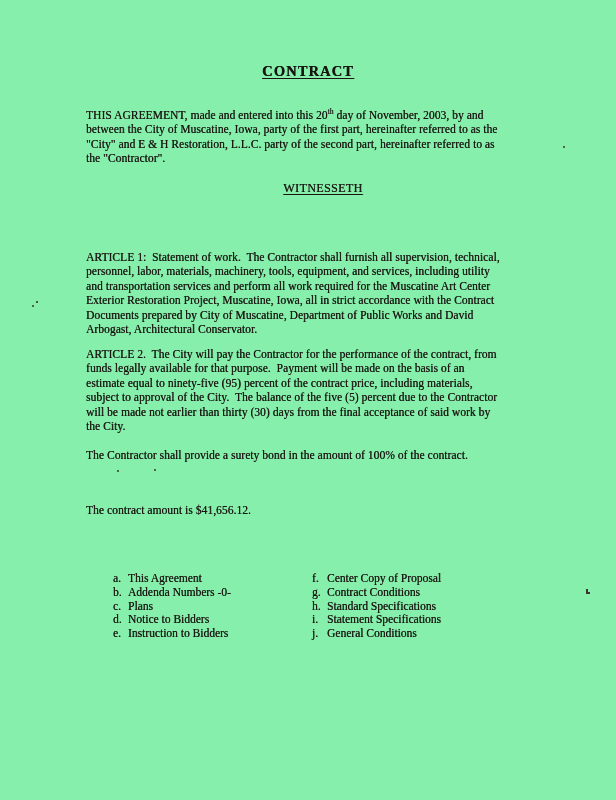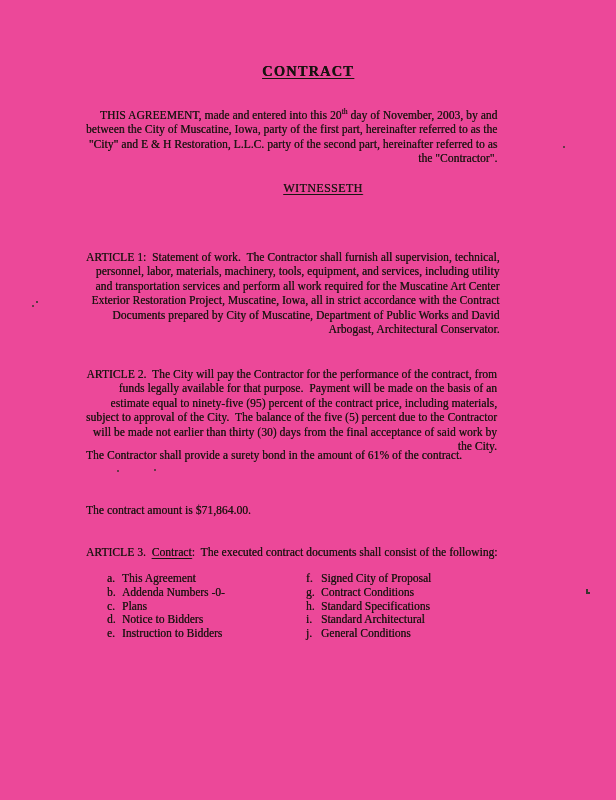--- a/index.html
+++ b/index.html
@@ -8,21 +8,21 @@
     height: 800px;
     position: relative;
     overflow: hidden;
     background: #fefefe;
     font-family: "Liberation Serif", "DejaVu Serif", serif;
     color: #181410;
   }
   .page {
     position: absolute;
     inset: 0;
-    background: #ec4899;
+    background: #86efac;
   }
   .doc-title {
     position: absolute;
     top: 63px;
     left: 0;
     width: 616px;
     margin: 0;
     text-align: center;
     font-size: 14.5px;
     font-weight: bold;
@@ -47,35 +47,34 @@
   }
   .para {
     position: absolute;
     left: 86px;
     margin: 0;
     font-size: 11.5px;
     line-height: 14.4px;
     white-space: pre;
     letter-spacing: 0.05px;
     text-shadow: 0.3px 0 0 rgba(20,15,10,0.75);
-    text-align: right;
   }
   .para sup {
     font-size: 7.5px;
     line-height: 0;
     vertical-align: super;
   }
   .u { text-decoration: underline; text-underline-offset: 1.5px; }
   .doclist {
     position: absolute;
     font-size: 11.5px;
     line-height: 13.8px;
     text-shadow: 0.3px 0 0 rgba(20,15,10,0.75);
   }
-  .doclist .row { white-space: pre; }
+  .doclist .row { white-space: pre; margin-left: 6px; }
   .doclist .letter { display: inline-block; width: 15px; }
   .speck {
     position: absolute;
     background: #3a352f;
     border-radius: 50%;
   }
 </style>
 </head>
 <body>
 
@@ -91,47 +90,46 @@
   <h2 class="doc-subtitle">WITNESSETH</h2>
 
 
   <p class="para" style="top:250px">ARTICLE 1:  Statement of work.  The Contractor shall furnish all supervision, technical,
 personnel, labor, materials, machinery, tools, equipment, and services, including utility
 and transportation services and perform all work required for the Muscatine Art Center
 Exterior Restoration Project, Muscatine, Iowa, all in strict accordance with the Contract
 Documents prepared by City of Muscatine, Department of Public Works and David
 Arbogast, Architectural Conservator.</p>
 
-  <p class="para" style="top:367px">ARTICLE 2.  The City will pay the Contractor for the performance of the contract, from
+  <p class="para" style="top:347px">ARTICLE 2.  The City will pay the Contractor for the performance of the contract, from
 funds legally available for that purpose.  Payment will be made on the basis of an
 estimate equal to ninety-five (95) percent of the contract price, including materials,
 subject to approval of the City.  The balance of the five (5) percent due to the Contractor
 will be made not earlier than thirty (30) days from the final acceptance of said work by
 the City.</p>
 
-  <p class="para" style="top:448px">The Contractor shall provide a surety bond in the amount of 61% of the contract.</p>
+  <p class="para" style="top:448px">The Contractor shall provide a surety bond in the amount of 100% of the contract.</p>
 
 
-  <p class="para" style="top:503px">The contract amount is $71,864.00.</p>
+  <p class="para" style="top:503px">The contract amount is $41,656.12.</p>
 
-  <p class="para" style="top:545px"><span>ARTICLE 3.  </span><span class="u">Contract</span><span>:  The executed contract documents shall consist of the following:</span></p>
 
   <div class="doclist" style="left:107px; top:572px">
     <div class="row"><span class="letter">a.</span><span>This Agreement</span></div>
     <div class="row"><span class="letter">b.</span><span>Addenda Numbers -0-</span></div>
     <div class="row"><span class="letter">c.</span><span>Plans</span></div>
     <div class="row"><span class="letter">d.</span><span>Notice to Bidders</span></div>
     <div class="row"><span class="letter">e.</span><span>Instruction to Bidders</span></div>
   </div>
 
   <div class="doclist" style="left:306px; top:572px">
-    <div class="row"><span class="letter">f.</span><span>Signed City of Proposal</span></div>
+    <div class="row"><span class="letter">f.</span><span>Center Copy of Proposal</span></div>
     <div class="row"><span class="letter">g.</span><span>Contract Conditions</span></div>
     <div class="row"><span class="letter">h.</span><span>Standard Specifications</span></div>
-    <div class="row"><span class="letter">i.</span><span>Standard Architectural</span></div>
+    <div class="row"><span class="letter">i.</span><span>Statement Specifications</span></div>
     <div class="row"><span class="letter">j.</span><span>General Conditions</span></div>
   </div>
 
   <div class="speck" style="left:32px; top:305px; width:2px; height:2px"></div>
   <div class="speck" style="left:36px; top:301px; width:1.5px; height:1.5px"></div>
   <div class="speck" style="left:563px; top:146px; width:2px; height:2px"></div>
   <div class="speck" style="left:117px; top:470px; width:2px; height:2px"></div>
   <div class="speck" style="left:154px; top:469px; width:2px; height:2px"></div>
   <div class="speck" style="left:586px; top:589px; width:2px; height:4px; border-radius:0"></div>
   <div class="speck" style="left:586px; top:592px; width:4px; height:2px; border-radius:0"></div>

